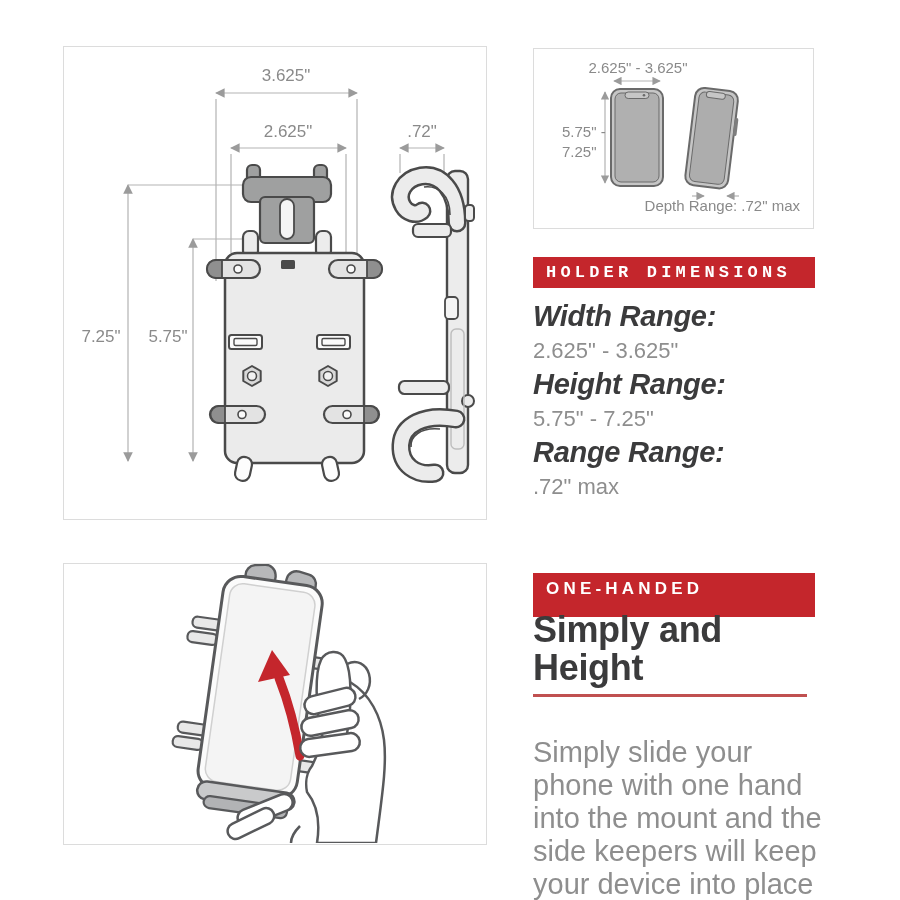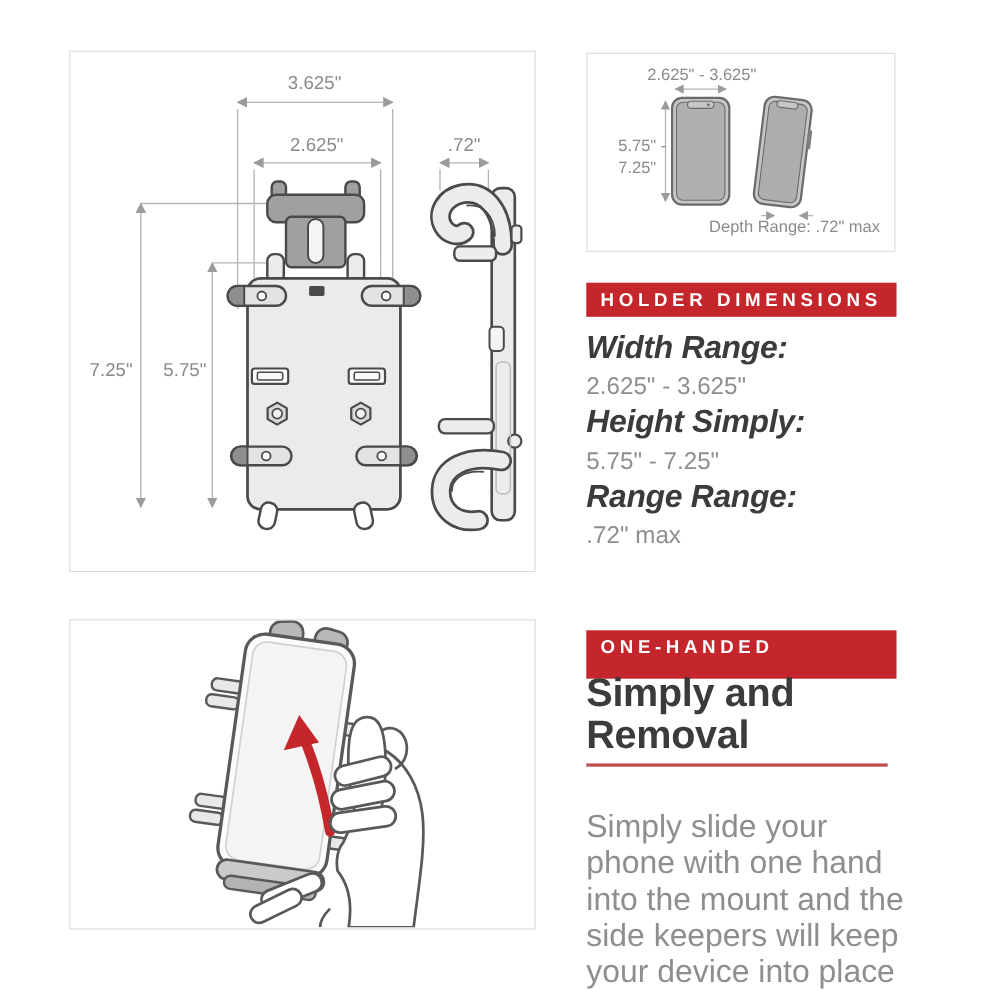--- a/index.html
+++ b/index.html
@@ -2,21 +2,21 @@
 <html><head>
 <meta charset="utf-8">
 <style>
   html,body{margin:0;padding:0;background:#ffffff;}
   body{width:900px;height:900px;position:relative;font-family:"Liberation Sans","DejaVu Sans",sans-serif;-webkit-font-smoothing:antialiased;}
   .panel{position:absolute;border:1.5px solid #dcdcdc;background:#ffffff;box-sizing:border-box;}
   #panel-dims{left:63px;top:46px;width:424px;height:474px;}
   #panel-phone{left:533px;top:48px;width:281px;height:181px;}
   #panel-dock{left:63px;top:563px;width:424px;height:282px;}
   .banner{position:absolute;background:#C4262C;color:#ffffff;font-weight:bold;font-size:17px;letter-spacing:4.2px;line-height:31px;padding-left:13px;box-sizing:border-box;white-space:nowrap;}
-  #banner-holder{left:533px;top:257px;width:282px;height:31px;}
+  #banner-holder{left:533px;top:257px;width:282px;height:31px;font-family:Liberation Mono, monospace;}
   #banner-onehand{left:533px;top:573px;width:282px;height:44px;line-height:32px;}
   .specs{position:absolute;left:533px;top:299px;width:300px;}
   .spec-label{font-size:29px;font-weight:bold;color:#3B3B3C;line-height:35px;letter-spacing:-0.3px;font-style:italic;}
   .spec-value{font-size:22px;color:#8E8E8E;line-height:33px;}
   .section-title{position:absolute;left:533px;top:611px;font-size:36px;font-weight:bold;color:#3B3B3C;line-height:38px;letter-spacing:-0.3px;}
   .divider{position:absolute;left:533px;top:694px;width:274px;height:2.5px;background:#C05050;}
   .body-copy{position:absolute;left:533px;top:707px;width:302px;font-size:29px;line-height:33px;color:#8E8E8E;}
   svg{display:block;}
   .dimtext{font-size:17px;fill:#8A8A8A;font-family:"Liberation Sans","DejaVu Sans",sans-serif;}
   .smalldim{font-size:15px;fill:#8A8A8A;font-family:"Liberation Sans","DejaVu Sans",sans-serif;}
@@ -164,21 +164,21 @@
   </svg>
 </div>
 
 <div class="banner" id="banner-holder">
   <span>HOLDER DIMENSIONS</span>
 </div>
 
 <div class="specs">
   <div class="spec-label">Width Range:</div>
   <div class="spec-value">2.625" - 3.625"</div>
-  <div class="spec-label">Height Simply:</div>
+  <div class="spec-label">Height Range:</div>
   <div class="spec-value">5.75" - 7.25"</div>
   <div class="spec-label">Range Range:</div>
   <div class="spec-value">.72" max</div>
 </div>
 
 <div class="panel" id="panel-dock">
   <svg width="421" height="279" viewBox="0 0 421 279">
     <g transform="rotate(8 196 124)">
 
       <rect x="166" y="2" width="30" height="22" rx="10" fill="#b7b8ba" stroke="#58595b" stroke-width="2.4" transform="rotate(-10 181 13)"></rect>
@@ -218,18 +218,18 @@
     </g>
   </svg>
 </div>
 
 <div class="banner" id="banner-onehand">
   <span>ONE-HANDED</span>
 </div>
 
 <div class="section-title">
   <div>Simply and</div>
-  <div>Removal</div>
+  <div>Height</div>
 </div>
 
 <div class="divider"></div>
 
 <p class="body-copy">Simply slide your phone with one hand into the mount and the side keepers will keep your device into place for a perfect fit.</p>
 
 </body></html>

